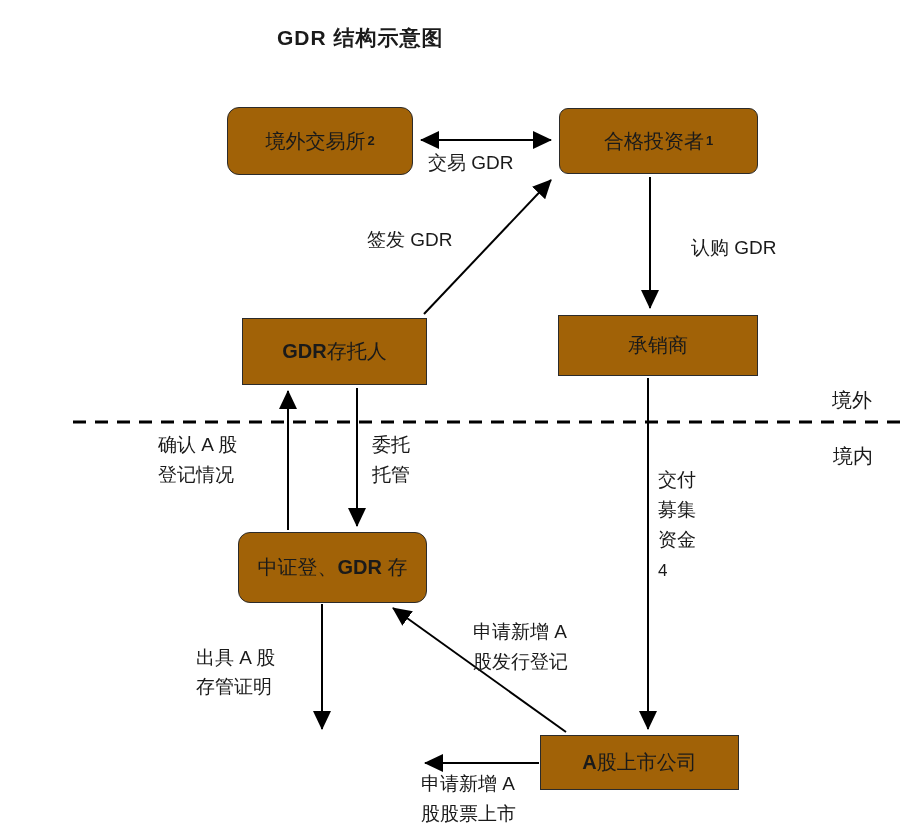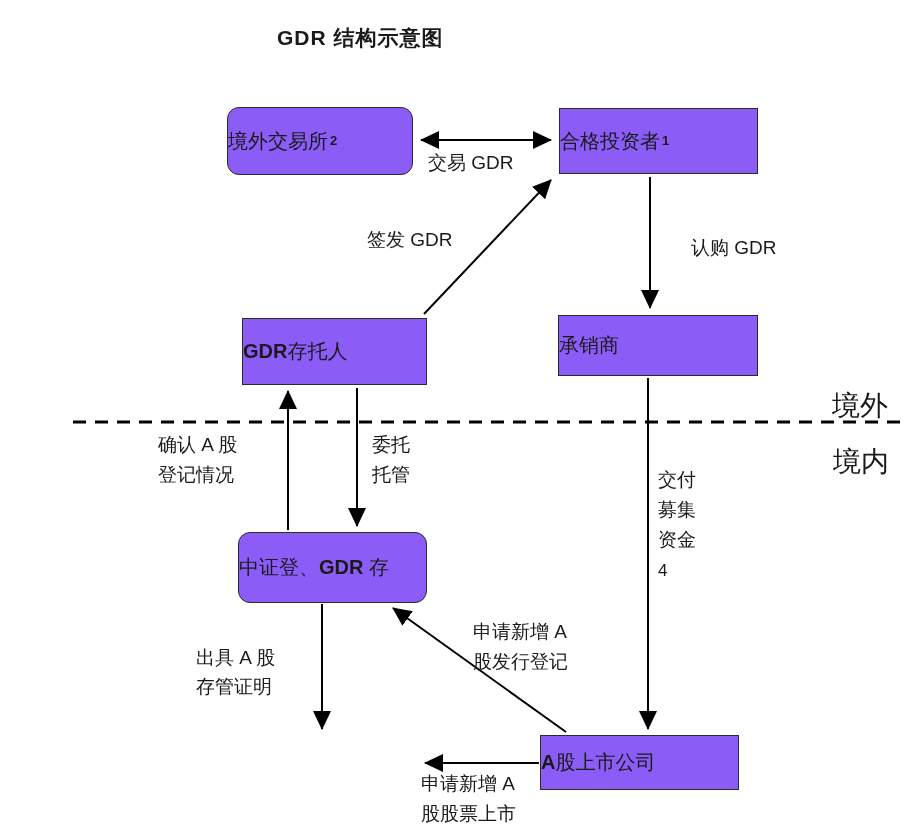--- a/index.html
+++ b/index.html
@@ -8,33 +8,33 @@
     font-family:"Liberation Sans","DejaVu Sans",sans-serif;color:#1a1a1a;
     overflow:hidden;
   }
   .stage{position:absolute;left:0;top:0;width:924px;height:801px;}
   svg.wires{position:absolute;left:0;top:0;width:924px;height:838px;}
   .title{
     position:absolute;left:277px;top:24px;font-size:21px;font-weight:bold;
     letter-spacing:1px;white-space:nowrap;
   }
   .node{
-    position:absolute;background:#8b5cf6;border:1.4px solid #2b2b2b;
-    display:flex;align-items:center;justify-content:flex-start;
+    position:absolute;background:#a16207;border:1.4px solid #2b2b2b;
+    display:flex;align-items:center;justify-content:center;
     font-size:20px;white-space:nowrap;box-sizing:border-box;z-index:2;
   }
   .round{border-radius:12px;}
   .node .b{font-weight:bold;}
   .node sup{font-size:13px;font-weight:bold;margin-left:2px;line-height:0;}
   .node.two-line{flex-direction:row;line-height:29px;}
   .lbl{
     position:absolute;font-size:19px;white-space:nowrap;line-height:30px;z-index:3;
   }
   .center{}
-  .region{position:absolute;font-size:28px;white-space:nowrap;z-index:3;}
+  .region{position:absolute;font-size:20px;white-space:nowrap;z-index:3;}
 </style>
 </head>
 <body>
 
 <div class="stage">
 
   <svg class="wires" viewBox="0 0 924 838">
     <defs>
       <marker id="ah" orient="auto" markerUnits="strokeWidth" markerWidth="10" markerHeight="9" refX="9" refY="4.5">
         <path d="M0,0 L9.5,4.5 L0,9 z" fill="#000"></path>
@@ -55,21 +55,21 @@
     <line x1="73" y1="422" x2="903" y2="422" stroke="#000" stroke-width="3" stroke-dasharray="13 9"></line>
   </svg>
 
   <div class="title">GDR 结构示意图</div>
 
   <div class="node round" style="left:227px;top:107px;width:186px;height:68px;">
     <span>境外交易所</span>
       <sup>2</sup>
   </div>
 
-  <div class="node" style="left:559px;top:108px;width:199px;height:66px;">
+  <div class="node" style="left:559px;top:108px;width:199px;height:66px;border-radius:9px;">
     <span>合格投资者</span>
       <sup>1</sup>
   </div>
 
   <div class="node" style="left:242px;top:318px;width:185px;height:67px;">
     <span class="b">GDR</span>
       <span> 存托人</span>
   </div>
 
   <div class="node" style="left:558px;top:315px;width:200px;height:61px;">

